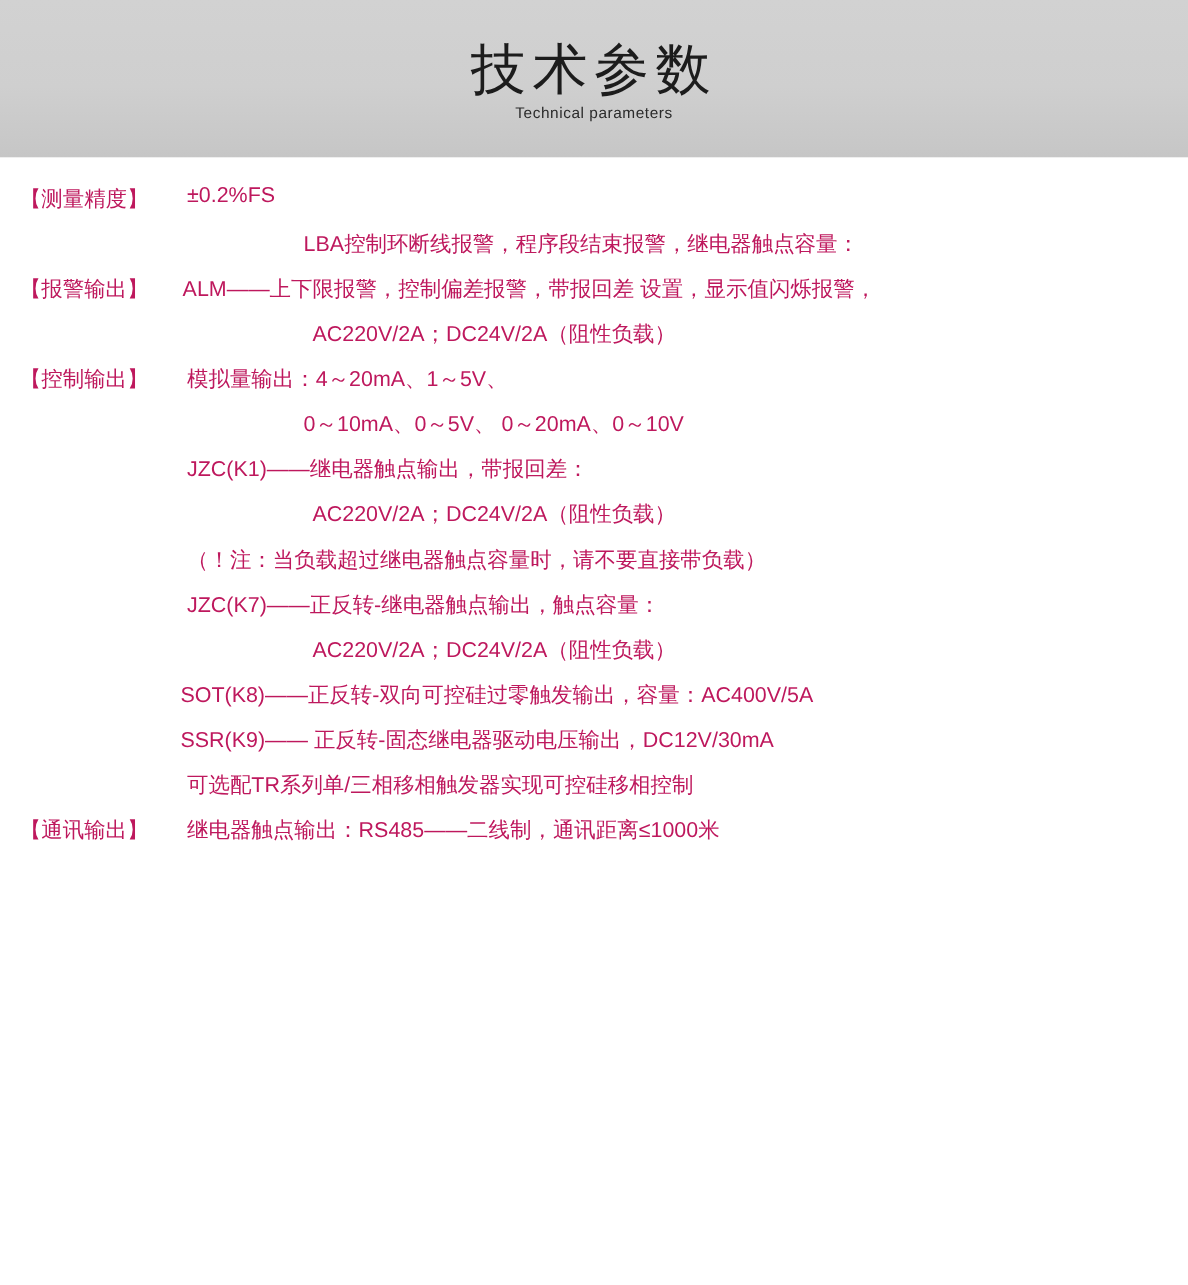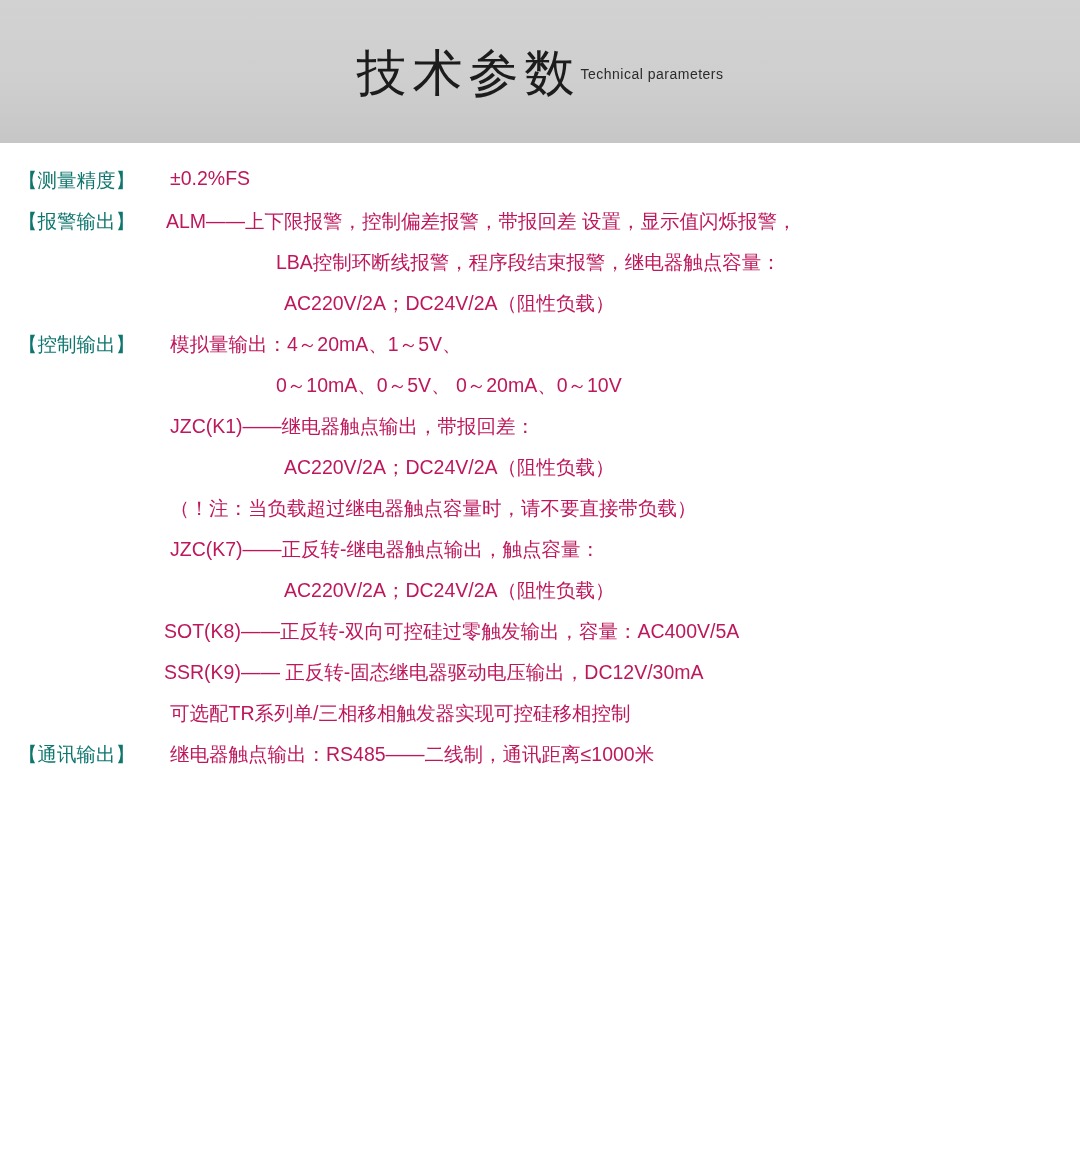--- a/index.html
+++ b/index.html
@@ -19,21 +19,21 @@
     width: 1080px;
     height: 1168px;
   }
   
   .banner {
     position: relative;
     width: 1080px;
     height: 143px;
     background: linear-gradient(to bottom, #d2d2d2 0%, #cfcfcf 55%, #c6c6c6 100%);
     display: flex;
-    flex-direction: row;
+    flex-direction: column;
     align-items: center;
     justify-content: center;
     box-sizing: border-box;
   }
   .banner-title {
     font-size: 50px;
     letter-spacing: 6px;
     color: #1c1c1c;
     font-weight: 400;
     line-height: 1.05;
@@ -57,21 +57,21 @@
     align-items: flex-start;
     min-height: 30px;
   }
   .label {
     width: 150px;
     flex: 0 0 150px;
     text-align: left;
     padding-left: 18px;
     box-sizing: border-box;
     font-size: 19.5px;
-    color: #0f766e;
+    color: #be185d;
     white-space: nowrap;
   }
   .value {
     font-size: 19.5px;
     color: #be185d;
     white-space: nowrap;
   }
   
   .line {
     margin-bottom: 11px;
@@ -91,27 +91,27 @@
   <div class="banner">
     <div class="banner-title">技术参数</div>
     <div class="banner-sub">Technical parameters</div>
   </div>
 
   <div class="specs" id="spec-list">
       <div class="row line">
         <div class="label">【测量精度】</div>
         <div class="value indent-5">±0.2%FS</div>
       </div>
+      <div class="row line">
+        <div class="label"></div>
+        <div class="value indent-3">LBA控制环断线报警，程序段结束报警，继电器触点容量：</div>
+      </div>
       <div class="row line gap-top-sm">
         <div class="label">【报警输出】</div>
         <div class="value indent-6">ALM——上下限报警，控制偏差报警，带报回差 设置，显示值闪烁报警，</div>
-      </div>
-      <div class="row line">
-        <div class="label"></div>
-        <div class="value indent-3">LBA控制环断线报警，程序段结束报警，继电器触点容量：</div>
       </div>
       <div class="row line">
         <div class="label"></div>
         <div class="value indent-4">AC220V/2A；DC24V/2A（阻性负载）</div>
       </div>
       <div class="row line gap-top-sm">
         <div class="label">【控制输出】</div>
         <div class="value indent-5">模拟量输出：4～20mA、1～5V、</div>
       </div>
       <div class="row line">

